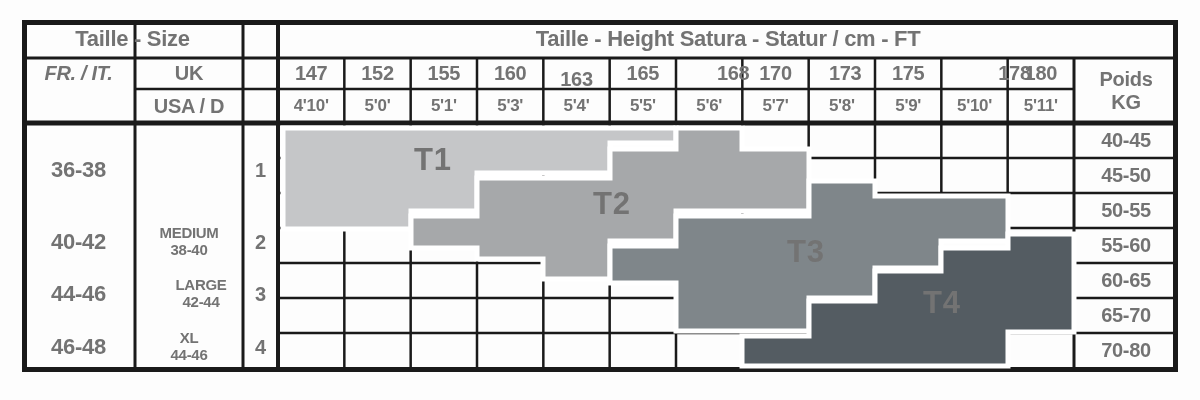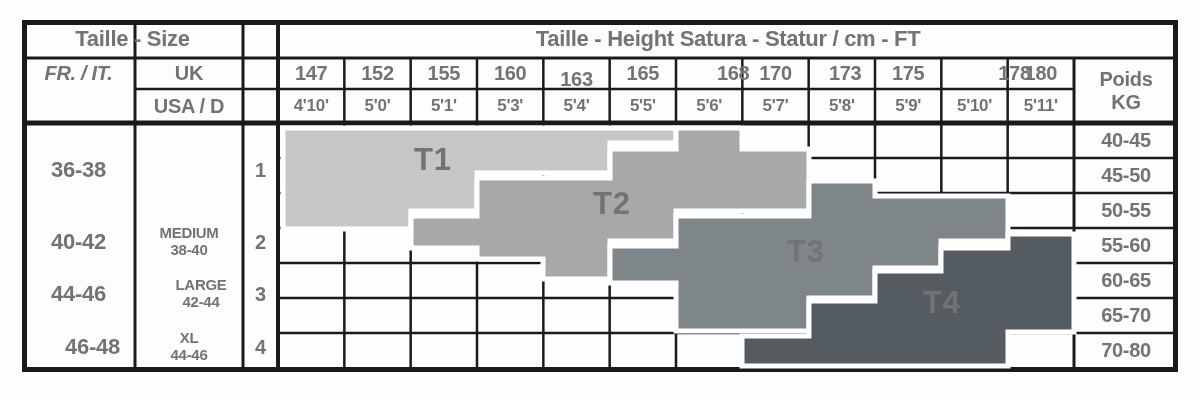--- a/index.html
+++ b/index.html
@@ -102,21 +102,21 @@
       <span>MEDIUM</span>
       <span>38-40</span>
     </div>
     <div class="cell fs20" style="left: 243px; top: 225px; width: 35px; height: 34px;">2</div>
     <div class="cell fs23" style="left: 22px; top: 277px; width: 113px; height: 34px;">44-46</div>
     <div class="cell fs16 two-line" style="left: 135px; top: 275px; width: 132px; height: 38px;">
       <span>LARGE</span>
       <span>42-44</span>
     </div>
     <div class="cell fs20" style="left: 243px; top: 277px; width: 35px; height: 34px;">3</div>
-    <div class="cell fs23" style="left: 36px; top: 330px; width: 113px; height: 34px;">46-48</div>
+    <div class="cell fs23" style="left: 22px; top: 330px; width: 113px; height: 34px;">46-48</div>
     <div class="cell fs16 two-line" style="left: 135px; top: 328px; width: 108px; height: 38px;">
       <span>XL</span>
       <span>44-46</span>
     </div>
     <div class="cell fs20" style="left: 243px; top: 330px; width: 35px; height: 34px;">4</div>
     <div class="band-label" style="left: 412px; top: 160px; margin-left: 21px;">T1</div>
     <div class="band-label" style="left: 612px; top: 204px;">T2</div>
     <div class="band-label" style="left: 806px; top: 252px;">T3</div>
     <div class="band-label" style="left: 942px; top: 303px;">T4</div>
   </div>

